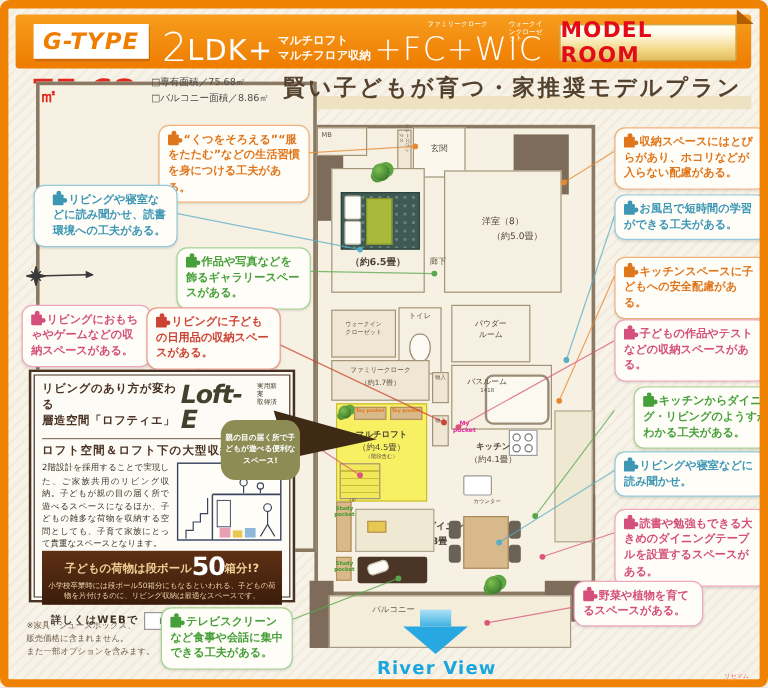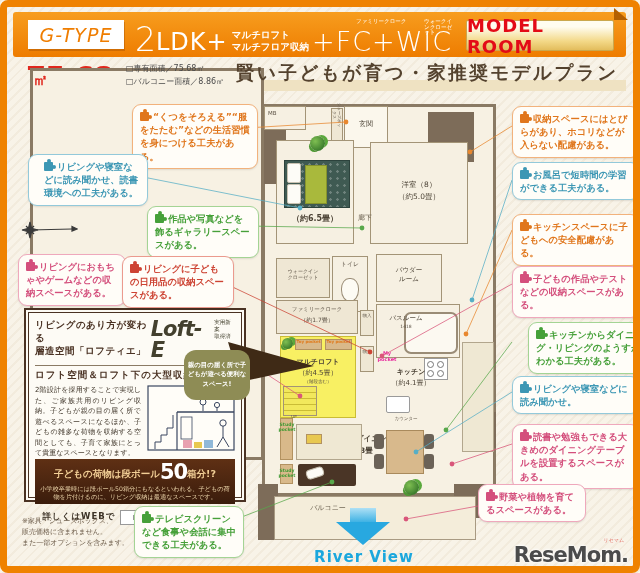--- a/index.html
+++ b/index.html
@@ -7,21 +7,21 @@
     font-family:"DejaVu Sans","Liberation Sans",sans-serif;
     background-image:repeating-linear-gradient(135deg,rgba(214,195,163,.16) 0 2px,transparent 2px 7px);}
   .abs{position:absolute;}
   .frame{position:absolute;inset:0;border:7px solid #ef8200;border-radius:8px;pointer-events:none;z-index:25;}
 
   
   .hband{position:absolute;left:13px;top:12px;width:613px;height:45px;z-index:10;
     background:linear-gradient(180deg,#f79d1e,#ee7c00);border-radius:3px;}
   .fold{position:absolute;right:-2px;top:-4px;width:0;height:0;border-bottom:12px solid #b35f00;border-right:14px solid transparent;}
   .gtype{position:absolute;left:15px;top:8px;width:96px;height:29px;background:#fff;box-shadow:1px 2px 0 rgba(150,70,0,.35);
-    display:flex;align-items:center;justify-content:center;color:#ef7d00;font-weight:400;font-style:italic;font-size:19px;letter-spacing:1px;}
+    display:flex;align-items:center;justify-content:center;color:#ef7d00;font-weight:700;font-style:italic;font-size:19px;letter-spacing:1px;}
   .planrow{position:absolute;left:122px;top:5px;height:38px;display:flex;align-items:flex-end;color:#fff;}
   .p-num{font-size:33px;font-weight:300;line-height:.95;}
   .p-ldk{font-size:24px;font-weight:400;line-height:1.05;letter-spacing:1px;}
   .p-stack{font-size:9.5px;font-weight:700;line-height:1.2;margin:0 3px 3px 4px;}
   .fcwic{position:relative;font-size:27px;font-weight:300;line-height:1;letter-spacing:1px;padding-top:8px;}
   .ruby1,.ruby2{position:absolute;top:-1px;font-size:5.5px;font-weight:400;letter-spacing:0;}
   .ruby1{left:44px;} .ruby2{left:112px;}
   .mroom{position:absolute;right:12px;top:8px;width:146px;height:29px;border:1px solid #caa84e;border-radius:2px;
     background:linear-gradient(180deg,#fffdf0 20%,#f3d887 70%,#e3bd5d);display:flex;align-items:center;justify-content:center;
     color:#e30b17;font-weight:900;font-size:18px;letter-spacing:1px;}
@@ -179,21 +179,21 @@
     <div class="room" style="left:18px;top:44px;width:78px;height:104px;"></div>
     <div class="plant" style="left:52px;top:40px;width:15px;height:15px;"></div>
     <div class="bed" style="left:26px;top:64px;width:64px;height:46px;"></div>
     <div class="pillow" style="left:29px;top:67px;width:12px;height:18px;"></div>
     <div class="pillow" style="left:29px;top:88px;width:12px;height:18px;"></div>
     <div class="blanket" style="left:47px;top:69px;width:20px;height:37px;"></div>
     <div class="rlabel" style="left:24px;top:118px;width:66px;font-size:8px;font-weight:700;text-align:center;">（約6.5畳）</div>
 
     <div class="room" style="left:112px;top:46px;width:98px;height:102px;"></div>
     <div class="rlabel" style="left:128px;top:84px;width:66px;font-size:7.5px;">洋室（8）</div>
-    <div class="rlabel" style="left:128px;top:96px;width:66px;font-size:7.5px;">（約5.0畳）</div>
+    <div class="rlabel" style="left:128px;top:96px;width:66px;font-size:7.5px;text-align:right;">（約5.0畳）</div>
 
     <div class="rlabel" style="left:92px;top:118px;width:30px;color:#6a604f;">廊下</div>
 
     <div class="room" style="left:18px;top:162px;width:54px;height:40px;background:#efe7d4;"></div>
     <div class="rsmall" style="left:20px;top:172px;width:50px;white-space:pre-line;font-size:5px;">ウォークイン
 クローゼット</div>
     <div class="room" style="left:74px;top:160px;width:36px;height:56px;"></div>
     <div class="rsmall" style="left:78px;top:164px;width:28px;font-size:6px;">トイレ</div>
     <div class="toiletb" style="left:83px;top:182px;width:16px;height:22px;"></div>
 
@@ -394,17 +394,16 @@
   <svg class="arrowsvg" width="640" height="573">
     <polygon points="228,342 314,366 240,382" fill="#3f2a16"></polygon>
   </svg>
   <div class="badge">親の目の届く所で子どもが遊べる便利なスペース!</div>
 
   <div class="note">※家具・シューズボックス、
 販売価格に含まれません。
 また一部オプションを含みます。</div>
   <div class="rese">
     <span class="rr">リセマム</span>
-    <span class="rb">ReseMom.</span>
   </div>
 
   <div class="frame"></div>
 </div>
 
 </body></html>

